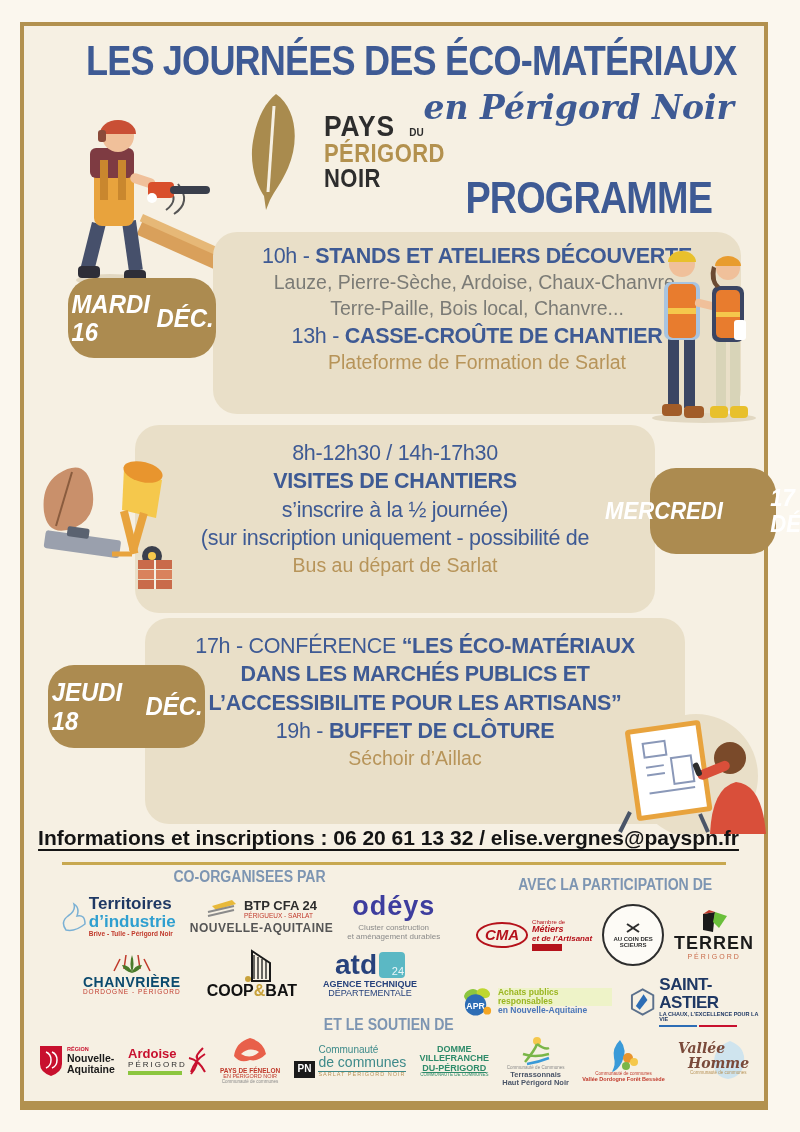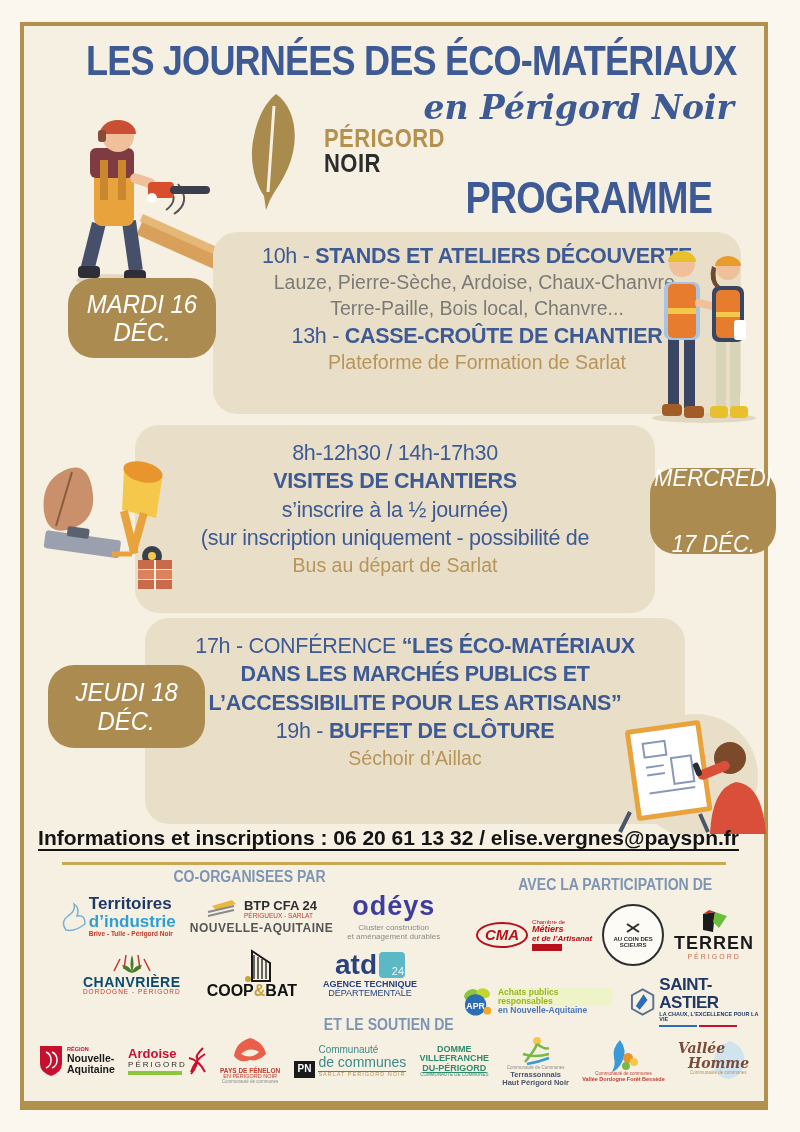--- a/index.html
+++ b/index.html
@@ -13,21 +13,21 @@
   .main-title{top:10px;font-size:43px;font-weight:700;letter-spacing:-1px;white-space:nowrap;}
   .script{font-family:"DejaVu Serif",serif;font-style:italic;font-weight:700;color:#3e5a94;font-size:33px;white-space:nowrap;}
   .programme{font-size:45px;font-weight:700;letter-spacing:-1px;}
   .logo-wrap{display:flex;align-items:center;gap:8px;}
   .logo-text{line-height:1.0;text-align:left;}
   .logo-pays{font-size:30px;font-weight:700;color:#2d2d2d;letter-spacing:1px;}
   .logo-du{font-size:10px;font-weight:700;color:#2d2d2d;}
   .logo-perigord{font-size:25px;font-weight:700;color:#b3914e;letter-spacing:0.5px;}
   .logo-noir{font-size:25px;font-weight:700;color:#2d2d2d;letter-spacing:0.5px;}
   .card{background:#e9dfc8;border-radius:24px;text-align:center;}
-  .badge{background:#ac8b50;border-radius:26px;color:#fff;font-weight:400;font-style:italic;display:flex;flex-direction:column;align-items:center;justify-content:center;line-height:1.08;}
+  .badge{background:#ac8b50;border-radius:26px;color:#fff;font-weight:700;font-style:italic;display:flex;align-items:center;justify-content:center;line-height:1.08;}
   .badge .bl{display:block;transform:scaleX(0.92);}
   .l{line-height:1.32;}
   .t1{font-size:21.5px;color:#3e5a94;letter-spacing:-0.3px;}
   .b{font-weight:700;}
   .d{font-size:19.5px;color:#7b7b76;}
   .loc{font-size:19.5px;color:#b79459;}
   .contact{top:800px;font-size:21px;font-weight:700;color:#141414;}
   .contact span{text-decoration:underline;text-underline-offset:4px;}
   .divider{top:836px;left:38px;right:38px;height:3px;background:#c8a850;}
   .sec-head{color:#7d95b2;font-size:16px;font-weight:700;letter-spacing:0;}
@@ -71,20 +71,22 @@
       <circle cx="104" cy="96" r="5" fill="#fff"></circle>
     </svg>
   </div>
 
   <div class="abs logo-wrap" style="left:206px;top:66px;">
     <svg width="86" height="118" viewBox="0 0 86 118">
       <path d="M46 2 C66 16 70 48 58 76 C52 90 44 100 40 108 L36 118 L34 104 C26 92 18 70 24 44 C28 24 36 10 46 2 Z" fill="#a98b4e"></path>
       <path d="M44 14 L38 100" stroke="#f6f0e3" stroke-width="3" fill="none"></path>
     </svg>
     <div class="logo-text">
+      <div><span class="logo-pays condL">PAYS</span>
+        <span class="logo-du">DU</span></div>
       <div><span class="logo-perigord condL">PÉRIGORD</span></div>
       <div><span class="logo-noir condL">NOIR</span></div>
     </div>
   </div>
 
   <div class="abs script" style="right:30px;top:62px;">en Périgord Noir</div>
 
   <div class="abs programme navy" style="left:410px;top:146px;width:310px;text-align:center;">
     <span class="cond">PROGRAMME</span>
   </div>

